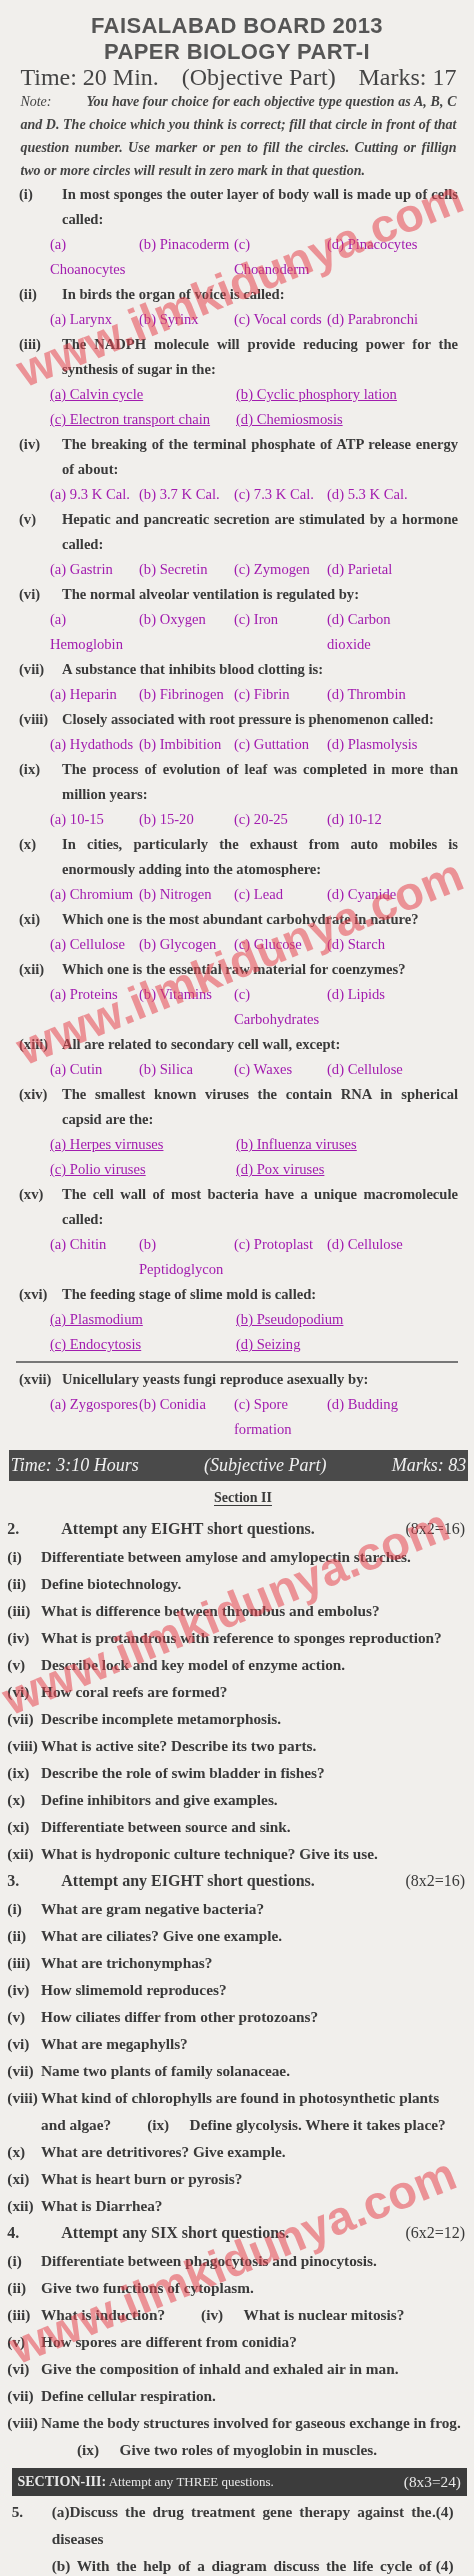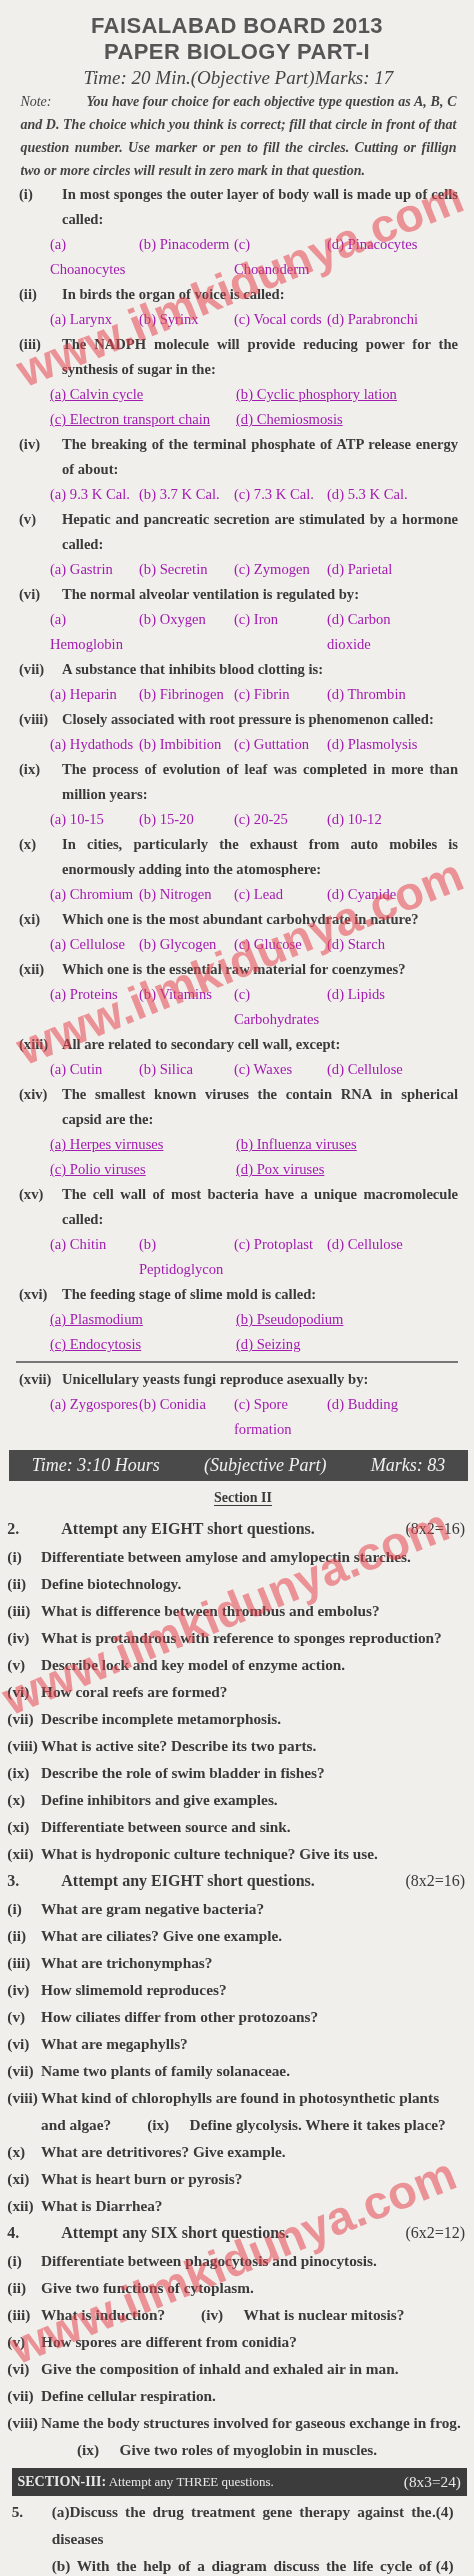--- a/index.html
+++ b/index.html
@@ -17,40 +17,40 @@
     text-align: center;
     font-family: "Liberation Sans", "DejaVu Sans", sans-serif;
     font-weight: bold;
     color: #555;
     font-size: 22px;
     line-height: 26px;
     letter-spacing: 0.4px;
   }
   .title.t1 { margin-top: 13px; }
   .meta {
-    display: flex; justify-content: center;
-    font-style: italic; font-size: 19px; line-height: 25px;
+    display: flex; justify-content: space-between;
+    font-size: 24px; line-height: 25px;
     padding: 0 17.5px 0 20.4px; color: #444;
   }
   .note {
     font-style: italic; font-weight: bold; font-size: 14px; line-height: 23px;
     padding: 0 17.5px 0 20.4px; color: #444; text-align: justify;
   }
   .note .lbl { font-weight: normal; display: inline-block; width: 66px; }
   .q { position: relative; padding-left: 50px; padding-right: 16px; font-size: 14.6px; line-height: 25px; }
   .q .num { position: absolute; left: 19px; font-weight: bold; }
   .q .stem { font-weight: bold; text-align: justify; display: block; margin-left: 12px; }
   .opts { display: grid; grid-template-columns: 91px 91px 91px 91px; font-size: 14.6px; line-height: 25px; color: #a21caf; }
   .opts.two { grid-template-columns: 186px 186px; text-decoration: underline; }
   .opts.wide { grid-template-columns: 89px 95px 93px 102px; }
   .rule { height: 1.5px; background: #777; margin: 4.4px 16px 4.4px 16px; }
   .band {
     background: #4a4a4a; color: #f0f0f0;
     margin: 7.3px 5.8px 0 8.8px;
-    padding: 0 23px;
+    padding: 0 2px;
     display: flex; justify-content: space-between;
     font-style: italic; font-size: 18px; line-height: 31px;
   }
   .section-head {
     text-align: center; font-weight: bold; font-size: 14px; line-height: 34px; margin-left: 12px;
   }
   .section-head span { text-decoration: underline; text-underline-offset: 2.9px; }
   .attempt { display: flex; font-weight: bold; font-size: 16px; line-height: 28px; padding: 0 8.8px 0 7.3px; }
   .attempt .n { width: 54px; }
   .attempt .t { flex: 1; }

